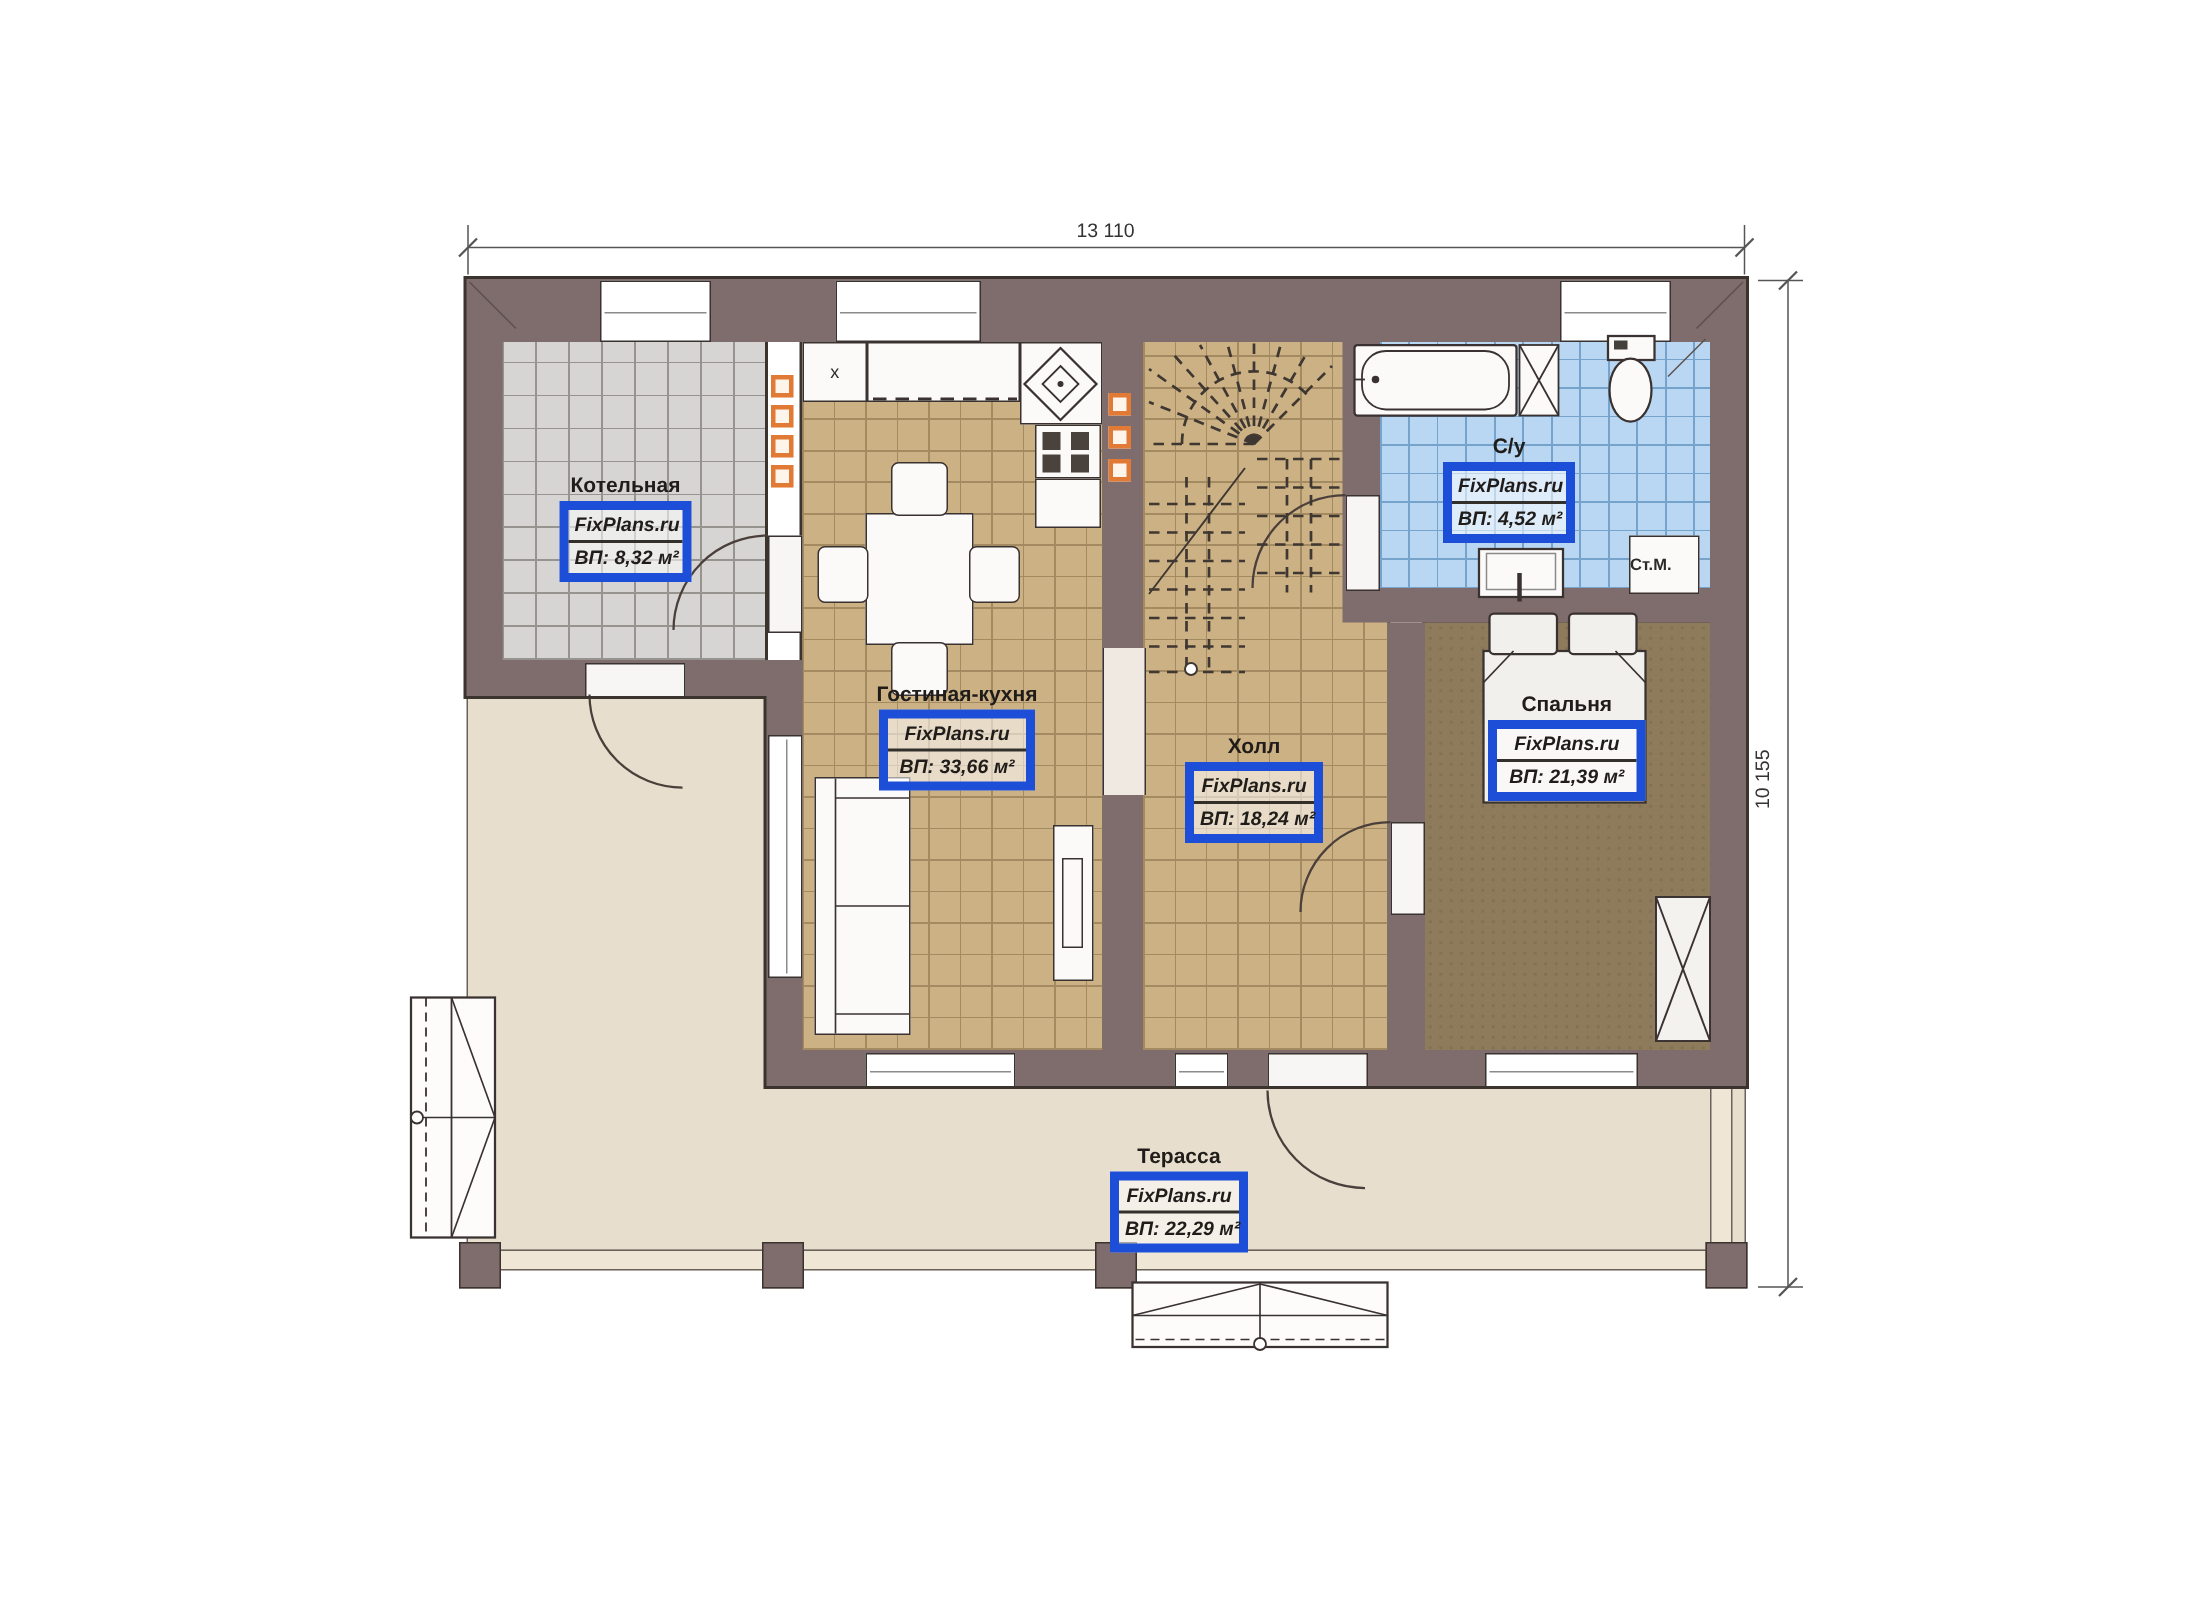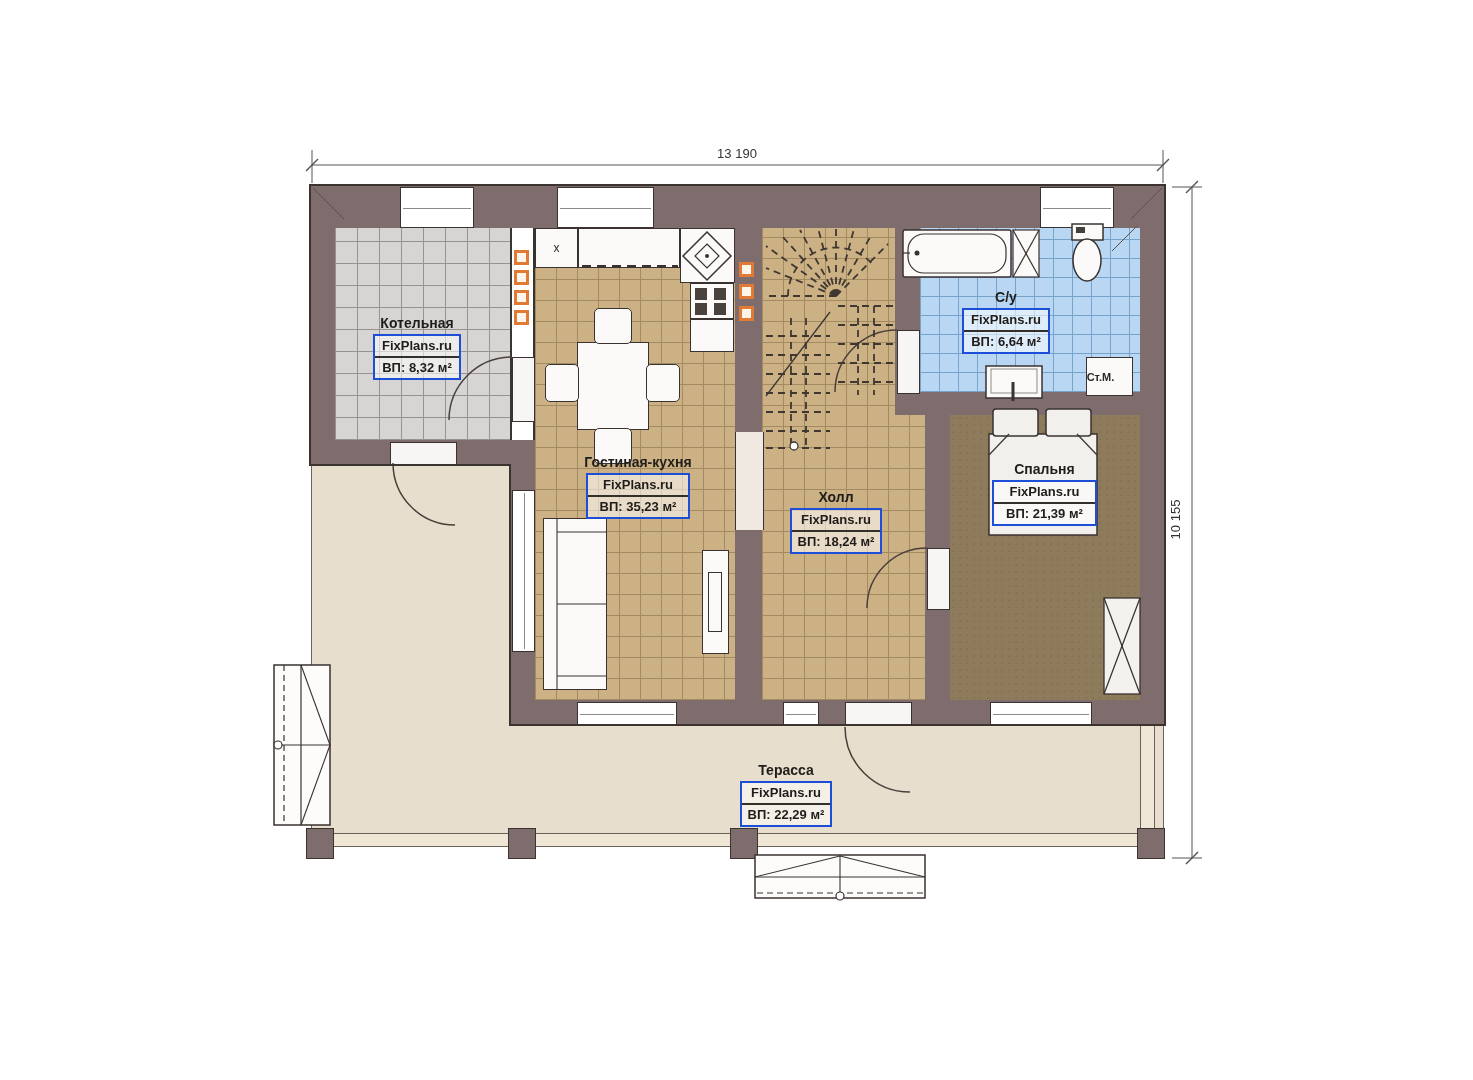--- a/index.html
+++ b/index.html
@@ -33,21 +33,21 @@
   
   .fixt{background:#fbfaf8;border:1.5px solid #3a3230;z-index:3;box-sizing:border-box;}
   .vent{background:#fdf4ec;border:3px solid #e07a35;z-index:3;box-sizing:border-box;}
   .burner{position:absolute;width:12px;height:12px;background:#4a423c;z-index:4;}
   .chair{border-radius:5px;}
   svg.overlay{position:absolute;left:0;top:0;z-index:4;}
   
   .room-label{z-index:5;}
   .rl-title{position:relative;left:50%;transform:translateX(-50%);width:max-content;
     font-size:14px;font-weight:bold;color:#1f1c1a;line-height:18px;text-align:center;}
-  .rl-box{margin-top:2px;border:2px solid #1d4ed8;background:rgba(255,255,255,0.55);}
+  .rl-box{margin-top:2px;border:6px solid #1d4ed8;background:rgba(255,255,255,0.55);font-style:italic;}
   .rl-brand,.rl-area{font-size:13px;font-weight:bold;color:#1f1c1a;line-height:20px;text-align:center;
     padding:0 4px;white-space:nowrap;}
   .rl-brand{border-bottom:2px solid #33302c;}
   .dim-text{z-index:5;font-size:13px;color:#333;text-align:center;}
   .small-label{z-index:5;font-size:11px;font-weight:bold;color:#2a2a2a;display:flex;
     align-items:center;justify-content:center;}
   .fridge-mark{z-index:5;font-size:12px;color:#2a2a2a;display:flex;align-items:center;justify-content:center;}
 </style>
 </head>
 <body>
@@ -270,52 +270,52 @@
       <line x1="306" y1="171" x2="318" y2="159" stroke-width="1.5"></line>
       <line x1="1157" y1="171" x2="1169" y2="159" stroke-width="1.5"></line>
       <line x1="1192" y1="187" x2="1192" y2="858"></line>
       <line x1="1172" y1="187" x2="1202" y2="187"></line>
       <line x1="1172" y1="858" x2="1202" y2="858"></line>
       <line x1="1186" y1="193" x2="1198" y2="181" stroke-width="1.5"></line>
       <line x1="1186" y1="864" x2="1198" y2="852" stroke-width="1.5"></line>
     </g>
   </svg>
 
-  <div class="abs dim-text" style="left:687px;top:146px;width:100px;">13 190</div>
+  <div class="abs dim-text" style="left:687px;top:146px;width:100px;">13 110</div>
   <div class="abs dim-text" style="left:1130px;top:512px;width:90px;transform:rotate(-90deg);">10 155</div>
 
   <div class="abs room-label" style="left:373px;top:314px;width:88px;">
     <div class="rl-title">Котельная</div>
     <div class="rl-box">
       <div class="rl-brand">FixPlans.ru</div>
       <div class="rl-area">ВП: 8,32 м²</div>
     </div>
   </div>
 
   <div class="abs room-label" style="left:586px;top:453px;width:104px;">
     <div class="rl-title">Гостиная-кухня</div>
     <div class="rl-box">
       <div class="rl-brand">FixPlans.ru</div>
-      <div class="rl-area">ВП: 35,23 м²</div>
+      <div class="rl-area">ВП: 33,66 м²</div>
     </div>
   </div>
 
   <div class="abs room-label" style="left:790px;top:488px;width:92px;">
     <div class="rl-title">Холл</div>
     <div class="rl-box">
       <div class="rl-brand">FixPlans.ru</div>
       <div class="rl-area">ВП: 18,24 м²</div>
     </div>
   </div>
 
   <div class="abs room-label" style="left:962px;top:288px;width:88px;">
     <div class="rl-title">С/у</div>
     <div class="rl-box">
       <div class="rl-brand">FixPlans.ru</div>
-      <div class="rl-area">ВП: 6,64 м²</div>
+      <div class="rl-area">ВП: 4,52 м²</div>
     </div>
   </div>
 
   <div class="abs room-label" style="left:992px;top:460px;width:105px;">
     <div class="rl-title">Спальня</div>
     <div class="rl-box">
       <div class="rl-brand">FixPlans.ru</div>
       <div class="rl-area">ВП: 21,39 м²</div>
     </div>
   </div>

